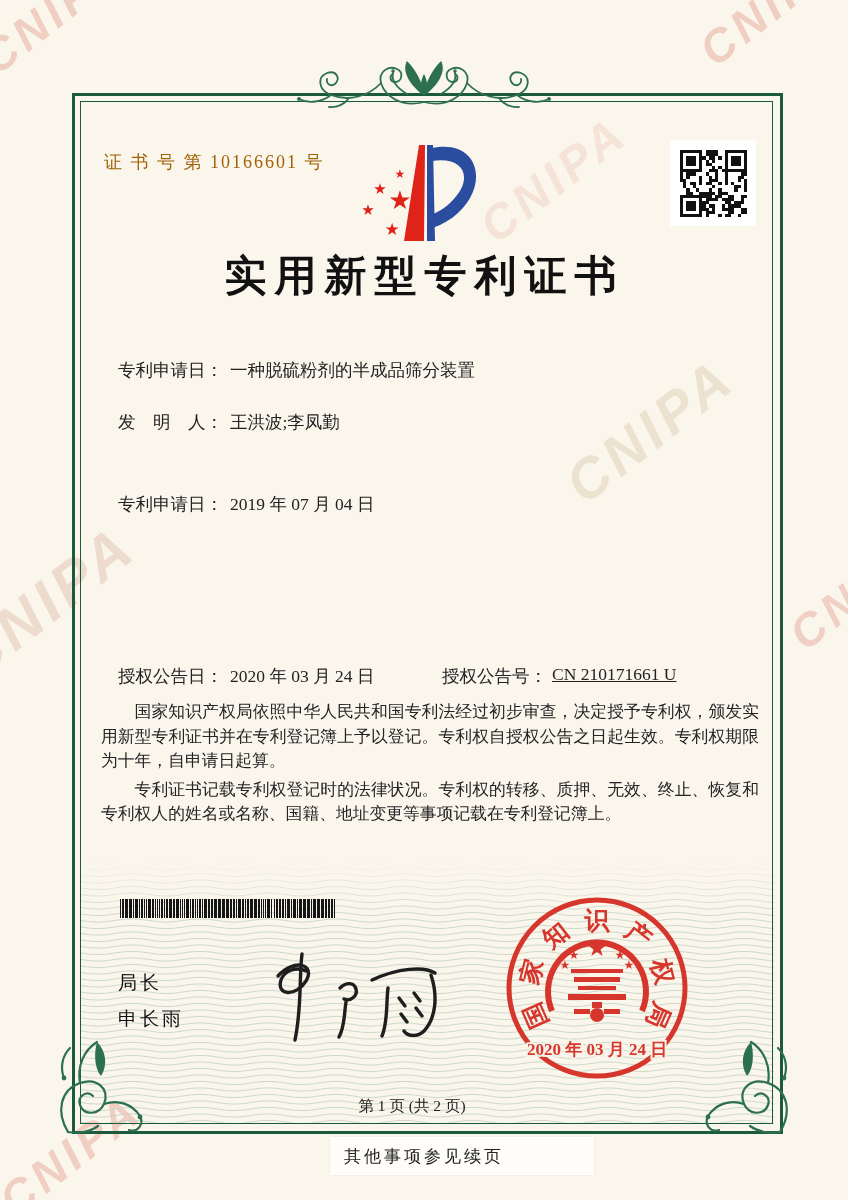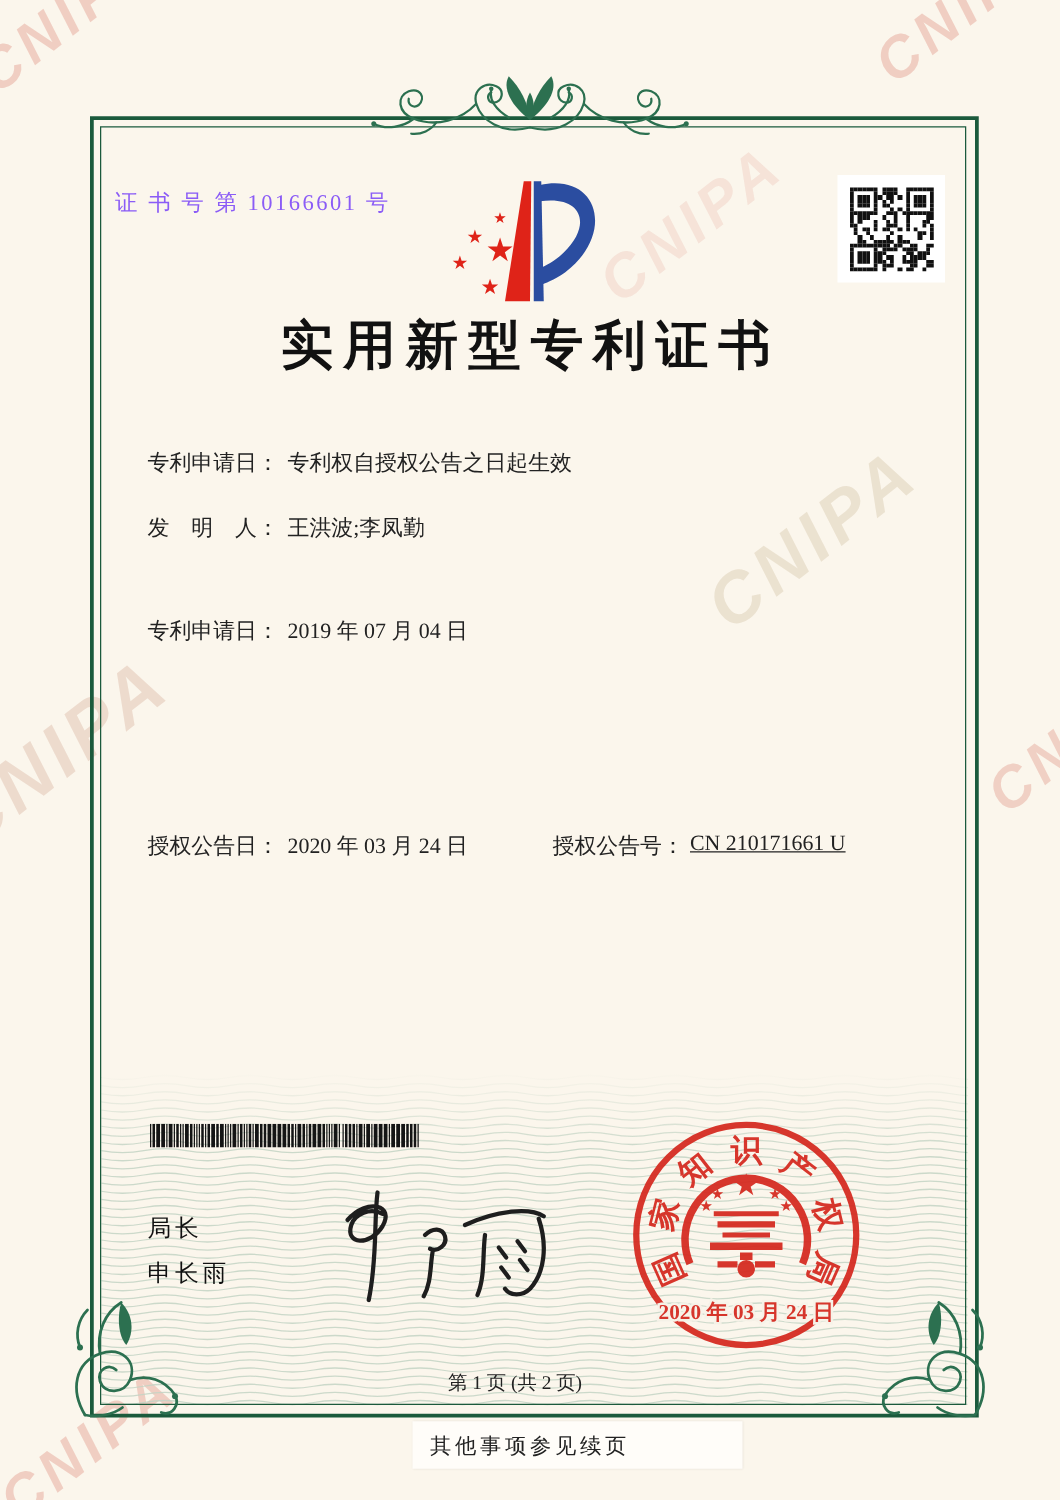--- a/index.html
+++ b/index.html
@@ -7,21 +7,21 @@
         font-family:"Liberation Serif","DejaVu Serif",serif;color:#1c1c1c;}
   
   .frame-outer{position:absolute;left:72px;top:93px;width:705px;height:1035px;
                border:3px solid #1b5a3c;}
   .frame-inner{position:absolute;left:80px;top:101px;width:691px;height:1021px;
                border:1px solid #1b5a3c;}
   
   .wm{position:absolute;font-family:"Liberation Sans",sans-serif;font-style:italic;font-weight:700;
       transform:rotate(-38deg);letter-spacing:5px;pointer-events:none;white-space:nowrap;}
   
-  .cert-no{position:absolute;left:92px;top:150px;font-size:18px;letter-spacing:2px;color:#8b5cf6;}
+  .cert-no{position:absolute;left:104px;top:150px;font-size:18px;letter-spacing:2px;color:#a16207;}
   .title{position:absolute;left:82px;top:248px;width:685px;text-align:center;
          font-size:42px;font-weight:700;letter-spacing:8px;color:#111;}
   .frow{position:absolute;left:0;top:0;width:848px;height:24px;font-size:17.5px;color:#222;}
   .flabel{position:absolute;left:118px;white-space:nowrap;}
   .fvalue{position:absolute;left:230px;white-space:nowrap;}
   .flabel2{position:absolute;left:442px;white-space:nowrap;}
   .fvalue2{position:absolute;left:552px;white-space:nowrap;text-decoration:underline;}
   .paras{position:absolute;left:101px;top:700px;width:658px;font-size:16.8px;line-height:24.5px;
          text-align:justify;color:#242424;}
   .paras p{margin:0 0 4px 0;text-indent:2em;}
@@ -400,37 +400,41 @@
       <i style="left: 38.4px; top: 64px;"></i>
       <i style="left: 44.8px; top: 64px;"></i>
       <i style="left: 48px; top: 64px;"></i>
       <i style="left: 57.6px; top: 64px;"></i>
     </div>
 
   <div class="title">实用新型专利证书</div>
 
   <div class="frow" style="top:358px;">
     <span class="flabel">专利申请日：</span>
-    <span class="fvalue">专利权自授权公告之日起生效</span>
+    <span class="fvalue">一种脱硫粉剂的半成品筛分装置</span>
   </div>
   <div class="frow" style="top:410px;">
     <span class="flabel">发　明　人：</span>
     <span class="fvalue">王洪波;李凤勤</span>
   </div>
   <div class="frow" style="top:492px;">
     <span class="flabel">专利申请日：</span>
     <span class="fvalue">2019 年 07 月 04 日</span>
   </div>
   <div class="frow" style="top:664px;">
     <span class="flabel">授权公告日：</span>
     <span class="fvalue">2020 年 03 月 24 日</span>
     <span class="flabel2">授权公告号：</span>
     <span class="fvalue2">CN 210171661 U</span>
   </div>
 
+  <div class="paras">
+    <p>国家知识产权局依照中华人民共和国专利法经过初步审查，决定授予专利权，颁发实用新型专利证书并在专利登记簿上予以登记。专利权自授权公告之日起生效。专利权期限为十年，自申请日起算。</p>
+    <p>专利证书记载专利权登记时的法律状况。专利权的转移、质押、无效、终止、恢复和专利权人的姓名或名称、国籍、地址变更等事项记载在专利登记簿上。</p>
+  </div>
 
   <div class="barcode" id="barcode"><i style="width: 1px; margin-right: 1px;"></i><i style="width: 2px; margin-right: 1px;"></i><i style="width: 3px; margin-right: 1px;"></i><i style="width: 3px; margin-right: 1px;"></i><i style="width: 1px; margin-right: 1px;"></i><i style="width: 3px; margin-right: 1px;"></i><i style="width: 1px; margin-right: 1px;"></i><i style="width: 2px; margin-right: 1px;"></i><i style="width: 1px; margin-right: 1px;"></i><i style="width: 1px; margin-right: 1px;"></i><i style="width: 3px; margin-right: 1px;"></i><i style="width: 2px; margin-right: 1px;"></i><i style="width: 1px; margin-right: 1px;"></i><i style="width: 1px; margin-right: 1px;"></i><i style="width: 1px; margin-right: 1px;"></i><i style="width: 2px; margin-right: 1px;"></i><i style="width: 1px; margin-right: 1px;"></i><i style="width: 2px; margin-right: 1px;"></i><i style="width: 3px; margin-right: 1px;"></i><i style="width: 2px; margin-right: 1px;"></i><i style="width: 3px; margin-right: 1px;"></i><i style="width: 1px; margin-right: 1px;"></i><i style="width: 1px; margin-right: 1px;"></i><i style="width: 1px; margin-right: 1px;"></i><i style="width: 3px; margin-right: 1px;"></i><i style="width: 1px; margin-right: 1px;"></i><i style="width: 2px; margin-right: 1px;"></i><i style="width: 1px; margin-right: 1px;"></i><i style="width: 1px; margin-right: 1px;"></i><i style="width: 2px; margin-right: 1px;"></i><i style="width: 1px; margin-right: 1px;"></i><i style="width: 3px; margin-right: 1px;"></i><i style="width: 2px; margin-right: 1px;"></i><i style="width: 2px; margin-right: 1px;"></i><i style="width: 3px; margin-right: 1px;"></i><i style="width: 3px; margin-right: 1px;"></i><i style="width: 3px; margin-right: 1px;"></i><i style="width: 3px; margin-right: 1px;"></i><i style="width: 2px; margin-right: 1px;"></i><i style="width: 2px; margin-right: 1px;"></i><i style="width: 1px; margin-right: 1px;"></i><i style="width: 3px; margin-right: 1px;"></i><i style="width: 2px; margin-right: 1px;"></i><i style="width: 1px; margin-right: 1px;"></i><i style="width: 2px; margin-right: 1px;"></i><i style="width: 3px; margin-right: 1px;"></i><i style="width: 3px; margin-right: 1px;"></i><i style="width: 2px; margin-right: 1px;"></i><i style="width: 1px; margin-right: 1px;"></i><i style="width: 1px; margin-right: 1px;"></i><i style="width: 1px; margin-right: 1px;"></i><i style="width: 3px; margin-right: 1px;"></i><i style="width: 1px; margin-right: 2px;"></i><i style="width: 1px; margin-right: 1px;"></i><i style="width: 2px; margin-right: 1px;"></i><i style="width: 2px; margin-right: 1px;"></i><i style="width: 2px; margin-right: 1px;"></i><i style="width: 1px; margin-right: 1px;"></i><i style="width: 3px; margin-right: 1px;"></i><i style="width: 1px; margin-right: 1px;"></i><i style="width: 3px; margin-right: 1px;"></i><i style="width: 1px; margin-right: 1px;"></i><i style="width: 3px; margin-right: 1px;"></i><i style="width: 3px; margin-right: 1px;"></i><i style="width: 3px; margin-right: 1px;"></i><i style="width: 1px; margin-right: 1px;"></i><i style="width: 3px; margin-right: 1px;"></i><i style="width: 3px; margin-right: 1px;"></i><i style="width: 3px; margin-right: 1px;"></i><i style="width: 2px; margin-right: 1px;"></i><i style="width: 2px; margin-right: 1px;"></i><i style="width: 2px; margin-right: 1px;"></i><i style="width: 2px; margin-right: 1px;"></i></div>
 
   <div class="director-title">局长</div>
   <div class="director-name">申长雨</div>
 
   <svg class="signature" width="215" height="105" viewBox="0 0 215 105">
     <g stroke="#1e1e1e" stroke-width="3.4" fill="none" stroke-linecap="round" stroke-linejoin="round">
       <path d="M64,10 C61,34 64,62 57,96"></path>
       <path d="M40,32 C56,14 78,20 68,37 C58,53 38,52 43,36 C46,27 58,22 68,27"></path>

